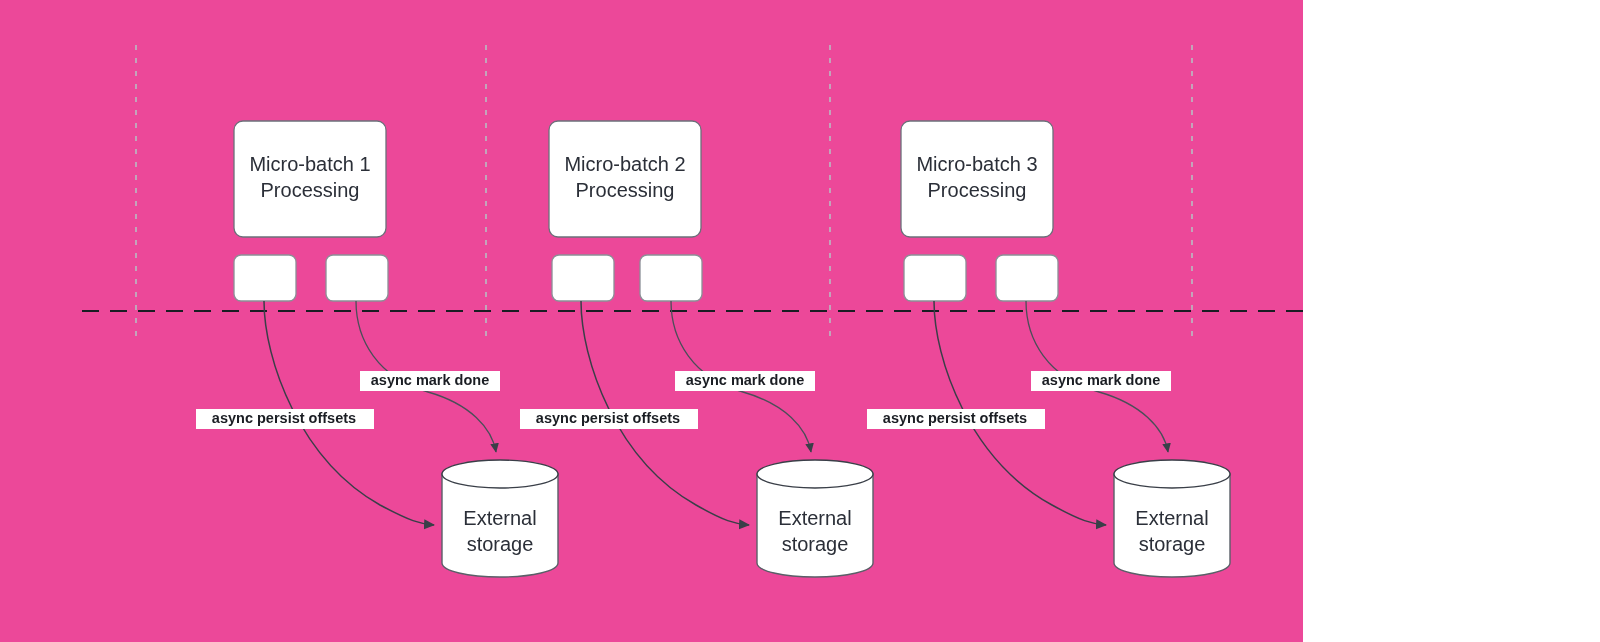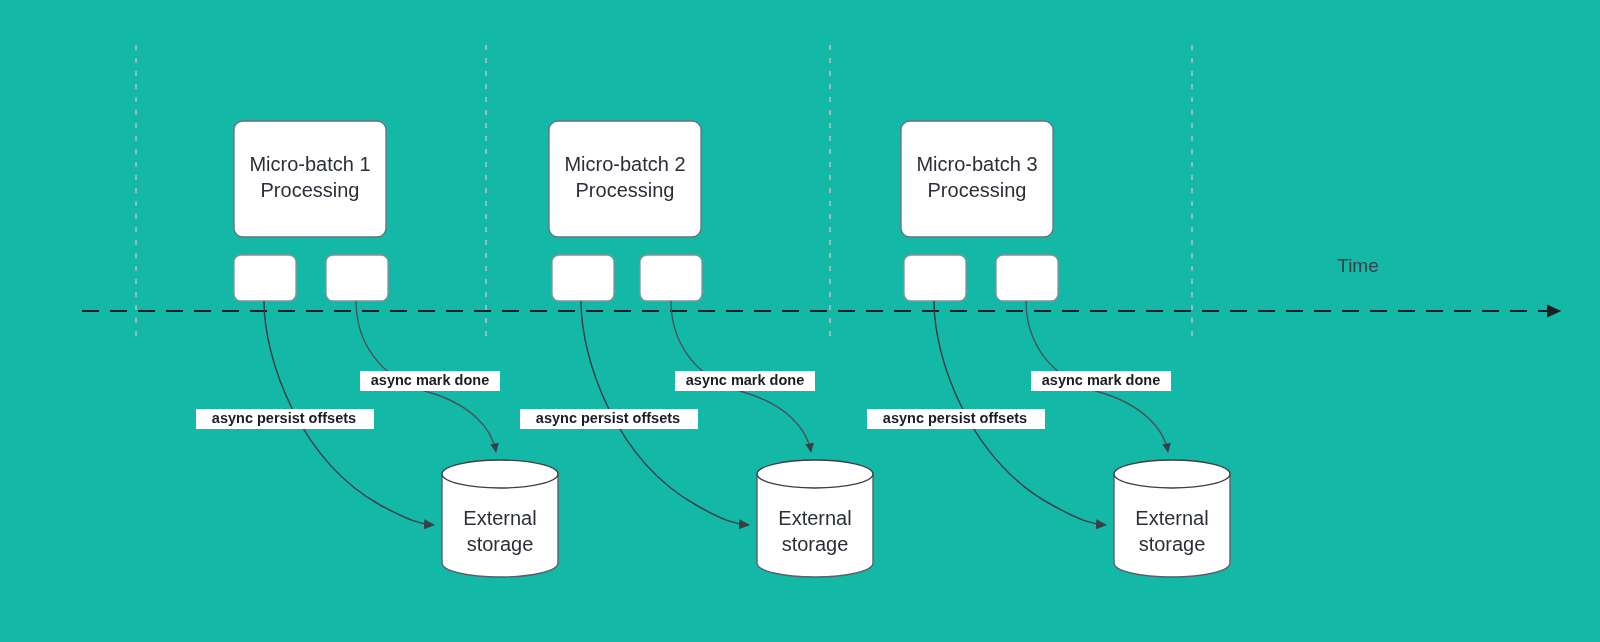--- a/index.html
+++ b/index.html
@@ -7,23 +7,23 @@
     margin: 0;
     padding: 0;
     background: #ffffff;
   }
   body {
     font-family: "Liberation Sans", sans-serif;
     color: #2b2f38;
   }
   #canvas {
     position: relative;
-    width: 1600px;
+    width: 1303px;
     height: 642px;
-    background: #14b8a6;
+    background: #ec4899;
     overflow: hidden;
   }
   #diagram-svg {
     position: absolute;
     top: 0;
     left: 0;
     width: 1600px;
     height: 642px;
   }
   .node-label {

